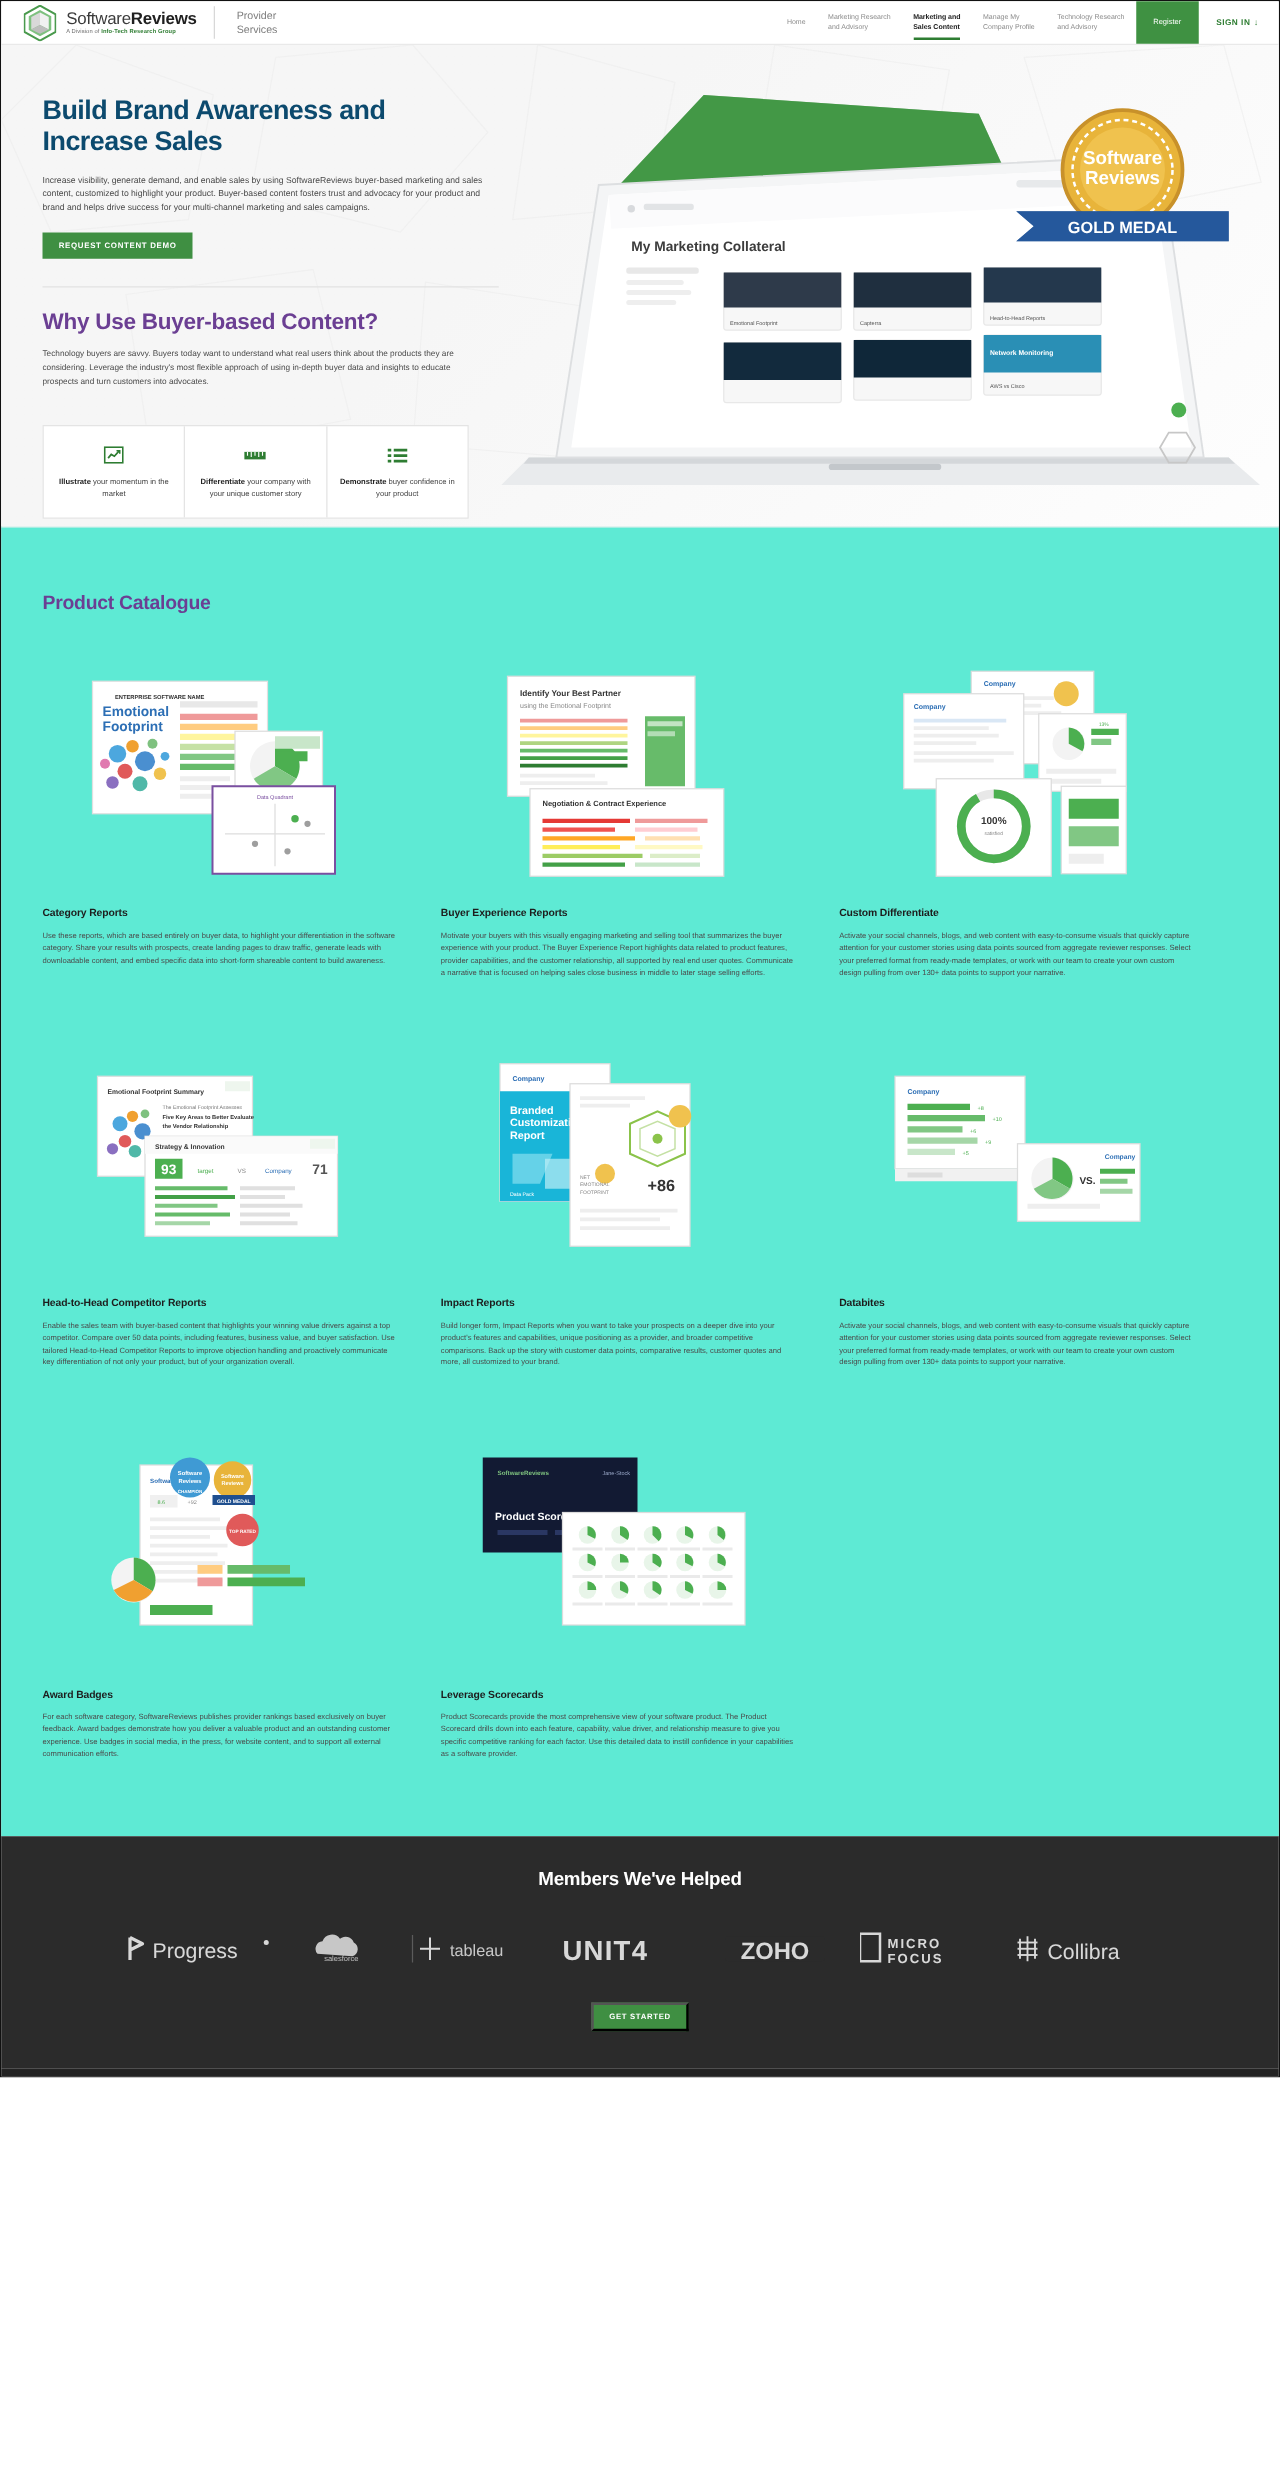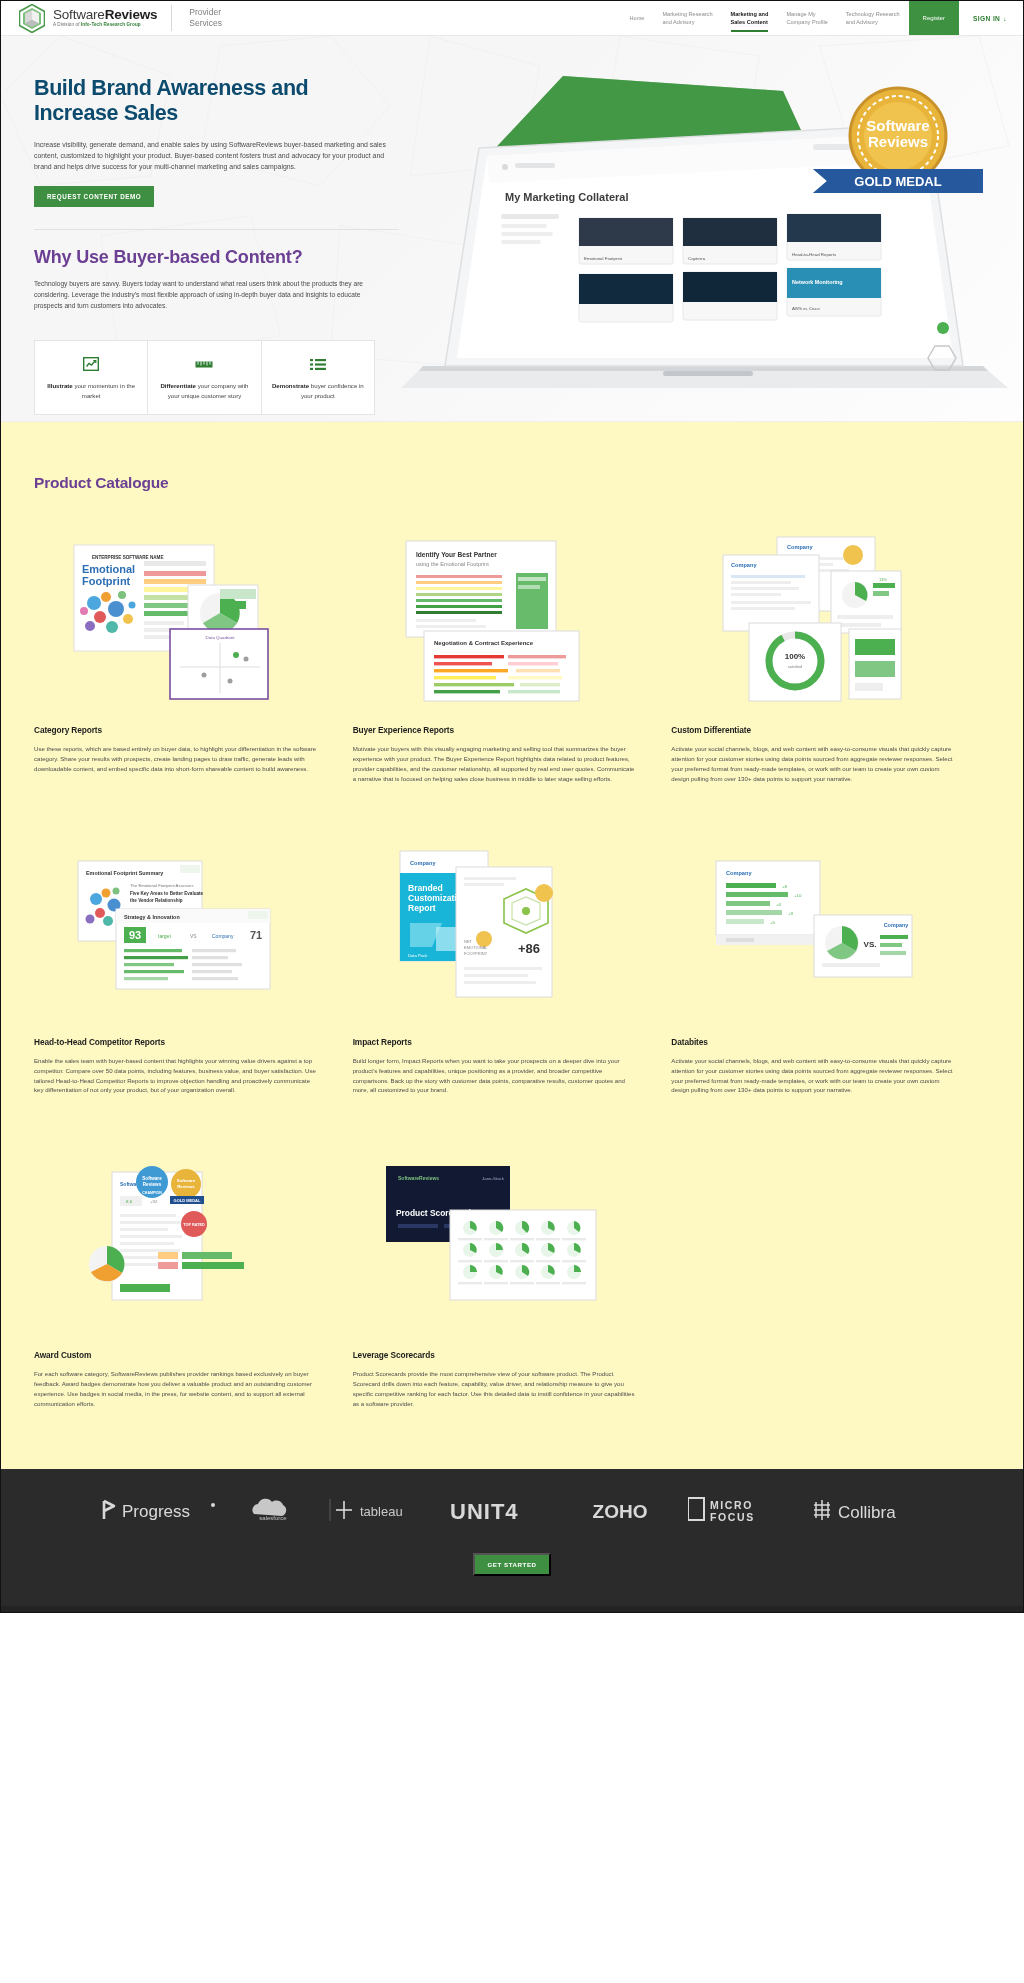--- a/index.html
+++ b/index.html
@@ -81,21 +81,21 @@
   }
   .card:last-child { border-right: none; }
   .card-ico { height: 16px; display: flex; align-items: center; justify-content: center; margin-bottom: 9px; }
   .card-txt { font-size: 6.1px; line-height: 1.55; color: #444; }
   .card-txt b { color: #1f1f1f; }
 
   
   .hero-art { position: absolute; right: 0; top: 0; width: 640px; height: 385px; z-index: 2; }
 
   
-  .catalogue { background: #fef9c3; padding: 52px 33px 60px; border-top:1px solid #efefef;}
+  .catalogue { background: #5eead4; padding: 52px 33px 60px; border-top:1px solid #efefef;}
   h2.cat-title { font-size: 15.5px; color: #6b3f93; font-weight: bold; margin-bottom: 34px; letter-spacing:-.2px;}
   .grid3 { display: grid; grid-template-columns: repeat(3, 1fr); column-gap: 0; }
   .cell { padding-right: 32px; }
   .thumb { height: 185px; display: flex; align-items: flex-end; justify-content: center; margin-bottom: 14px; }
   h3.item-title { font-size: 8.3px; font-weight: bold; color: #1d1d1d; margin-bottom: 9px; letter-spacing:-.1px;}
   .item-body { font-size: 6.1px; line-height: 1.63; color: #4b4b4b; }
   .row2 { margin-top: 54px; }
   .row3 { margin-top: 56px; display: grid; grid-template-columns: repeat(3, 1fr); }
   .row3 .cell { padding: 0 32px 0 0; }
   .row3-offset { padding-left: 100px; }
@@ -594,21 +594,21 @@
             <text x="112" y="70" text-anchor="middle" font-family="Liberation Sans, sans-serif" font-size="3.8" font-weight="bold" fill="#fff">TOP RATED</text>
             <circle cx="25" cy="108" r="18" fill="#f3f3f3"></circle>
             <path d="M25,108 L25,90 A18,18 0 0,1 40,117 Z" fill="#4caf50"></path>
             <path d="M25,108 L40,117 A18,18 0 0,1 9,116 Z" fill="#f0a030"></path>
             <rect x="100" y="96" width="50" height="7" fill="#66bb6a"></rect>
             <rect x="100" y="106" width="62" height="7" fill="#4caf50"></rect>
             <rect x="76" y="96" width="20" height="7" fill="#ffcc80"></rect>
             <rect x="76" y="106" width="20" height="7" fill="#ef9a9a"></rect>
           </svg>
         </div>
-        <h3 class="item-title">Award Custom</h3>
+        <h3 class="item-title">Award Badges</h3>
         <p class="item-body">For each software category, SoftwareReviews publishes provider rankings based exclusively on buyer feedback. Award badges demonstrate how you deliver a valuable product and an outstanding customer experience. Use badges in social media, in the press, for website content, and to support all external communication efforts.</p>
       </div>
 
       <div class="cell">
         <div class="thumb">
           <svg width="220" height="180" viewBox="0 0 220 180">
             <rect x="0" y="10" width="124" height="76" fill="#121a33"></rect>
             <text x="12" y="24" font-family="Liberation Sans, sans-serif" font-size="5" font-weight="bold" fill="#7ec17f">SoftwareReviews</text>
             <text x="96" y="24" font-family="Liberation Sans, sans-serif" font-size="4.4" fill="#9aa8c8">Jane-Stock</text>
             <text x="10" y="60" font-family="Liberation Sans, sans-serif" font-size="8.4" font-weight="bold" fill="#fff">Product Scorecard</text>
@@ -672,20 +672,21 @@
         </div>
         <h3 class="item-title">Leverage Scorecards</h3>
         <p class="item-body">Product Scorecards provide the most comprehensive view of your software product. The Product Scorecard drills down into each feature, capability, value driver, and relationship measure to give you specific competitive ranking for each factor. Use this detailed data to instill confidence in your capabilities as a software provider.</p>
       </div>
 
       <div class="cell"></div>
     </div>
   </div>
 
   <div class="members">
+    <h2>Members We've Helped</h2>
     <div class="logos">
 
       <div class="logo-w">
         <svg width="118" height="26" viewBox="0 0 118 26">
           <path d="M4,4 L4,22 M4,4 L14,9 L4,14" fill="none" stroke="#fff" stroke-width="2.6" stroke-linejoin="round"></path>
           <text x="22" y="20" font-family="Liberation Sans, sans-serif" font-size="17" fill="#fff">Progress</text>
           <circle cx="113" cy="8" r="2" fill="#fff"></circle>
         </svg>
       </div>
 

